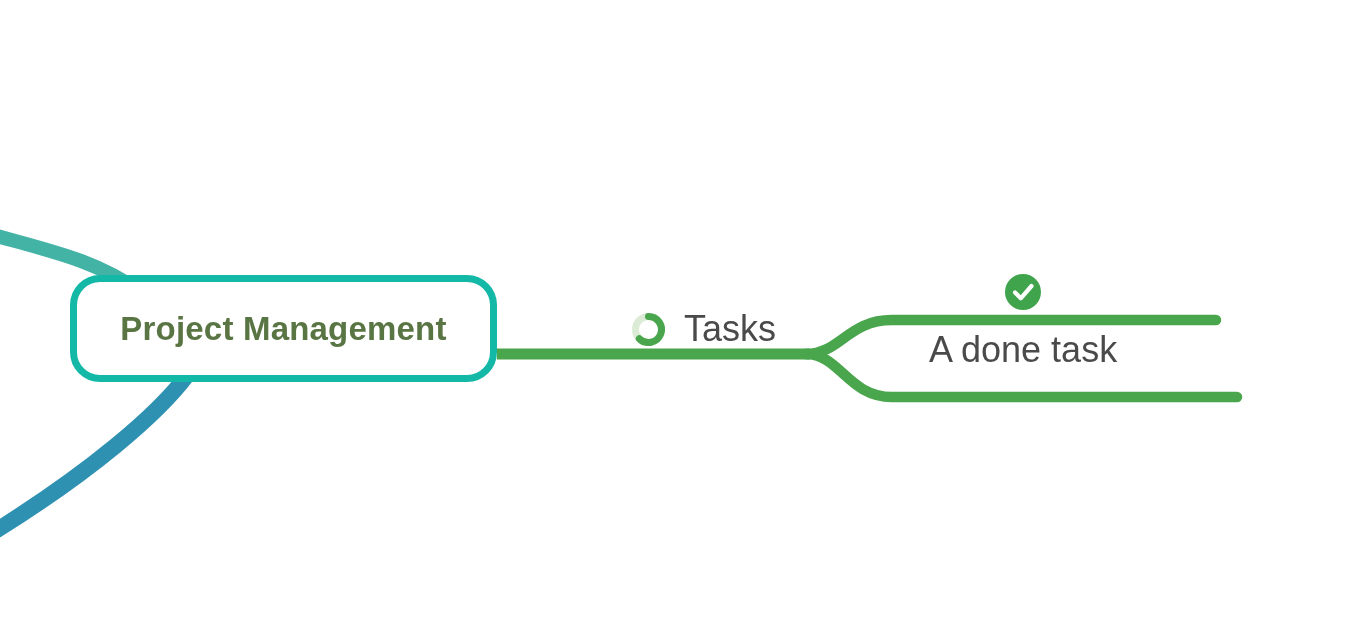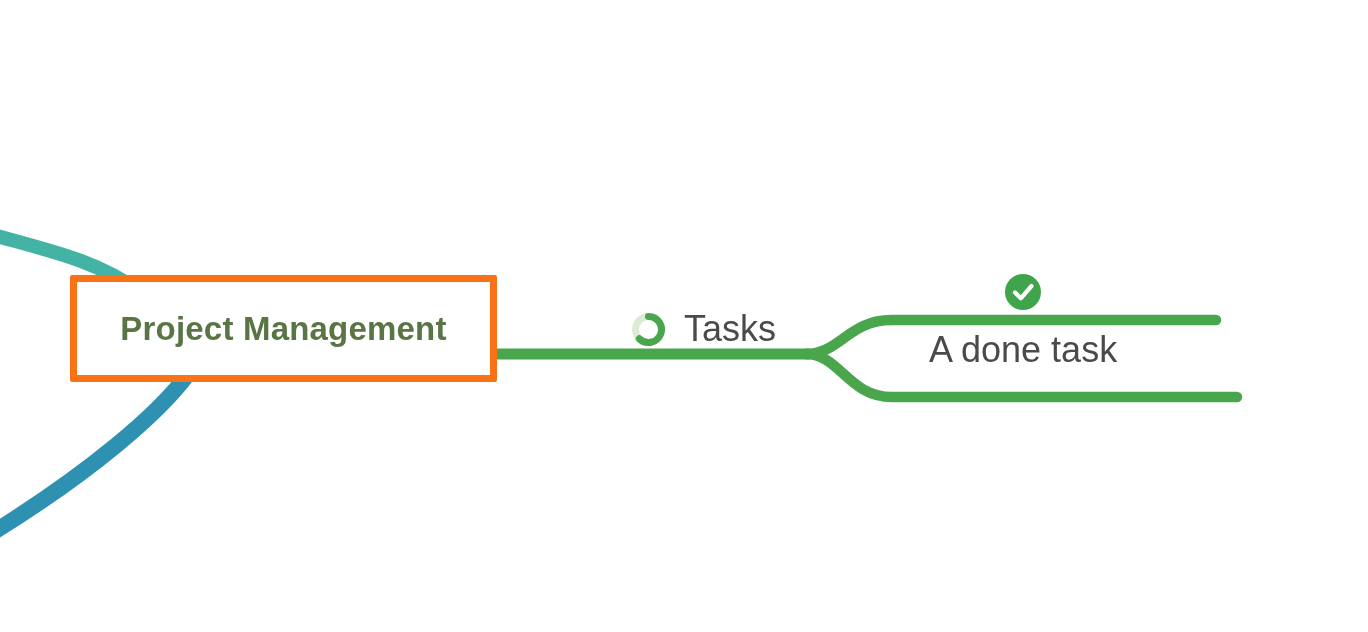--- a/index.html
+++ b/index.html
@@ -24,22 +24,22 @@
     z-index: 1;
   }
   .root-node {
     position: absolute;
     left: 70px;
     top: 275px;
     width: 427px;
     height: 107px;
     box-sizing: border-box;
     background: #ffffff;
-    border: 7px solid #f97316;
-    border-radius: 2px;
+    border: 7px solid #14b8a6;
+    border-radius: 30px;
     z-index: 2;
     display: flex;
     align-items: center;
     justify-content: center;
     cursor: default;
   }
   .root-node .root-label {
     font-size: 33px;
     font-weight: 700;
     color: #5a7544;

